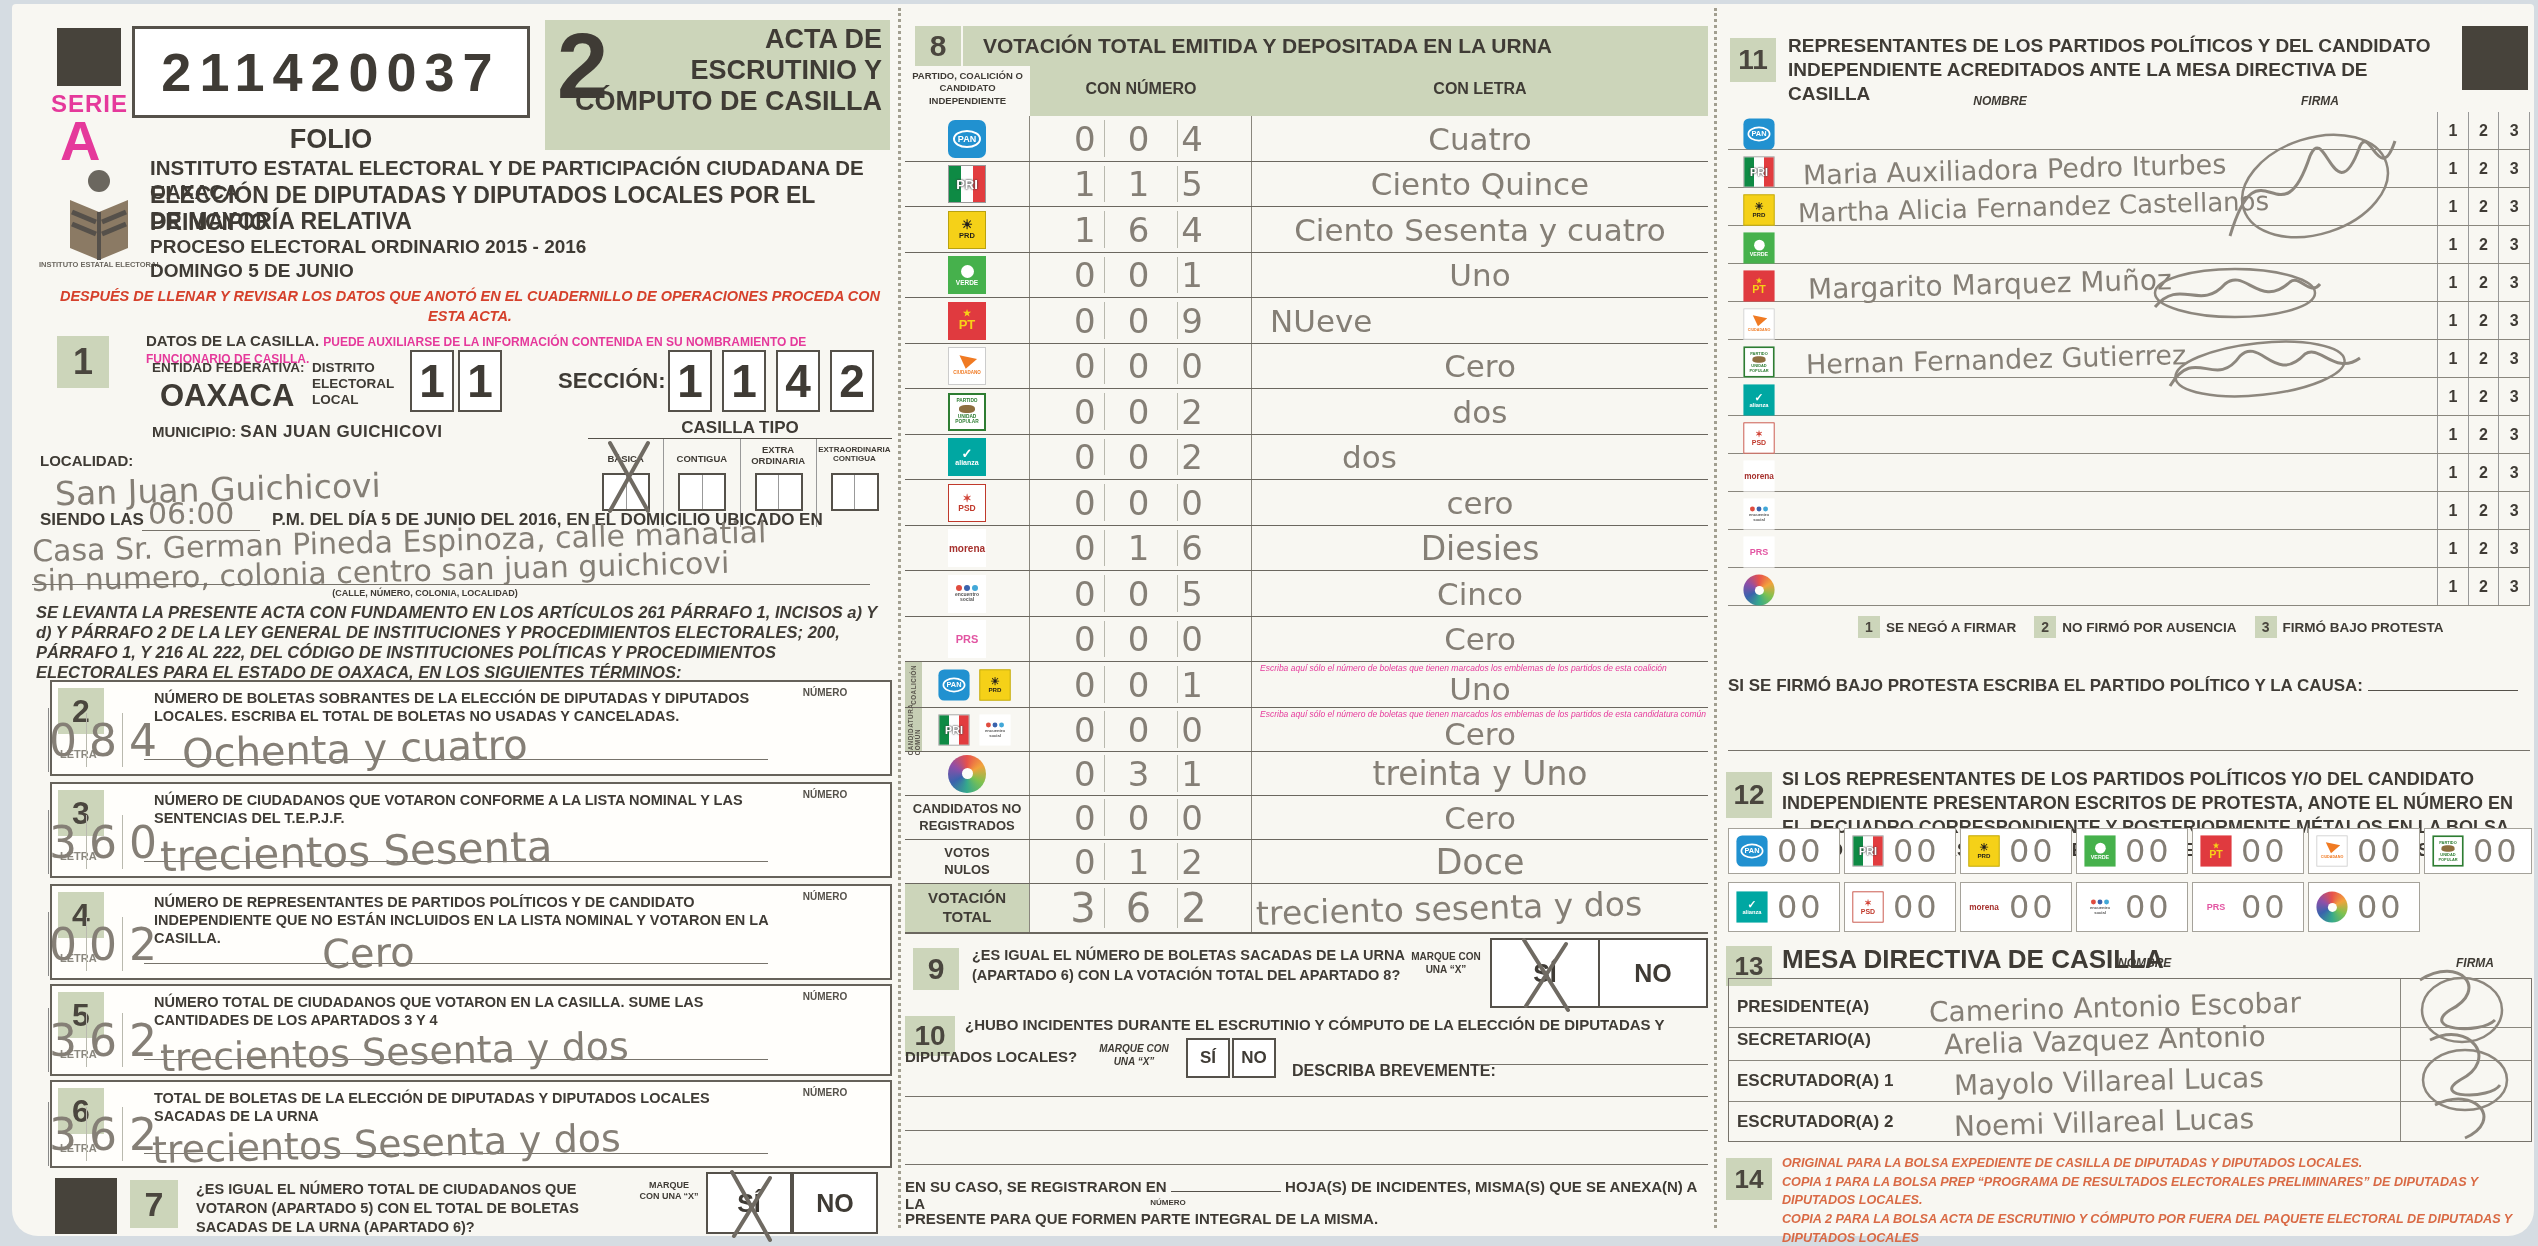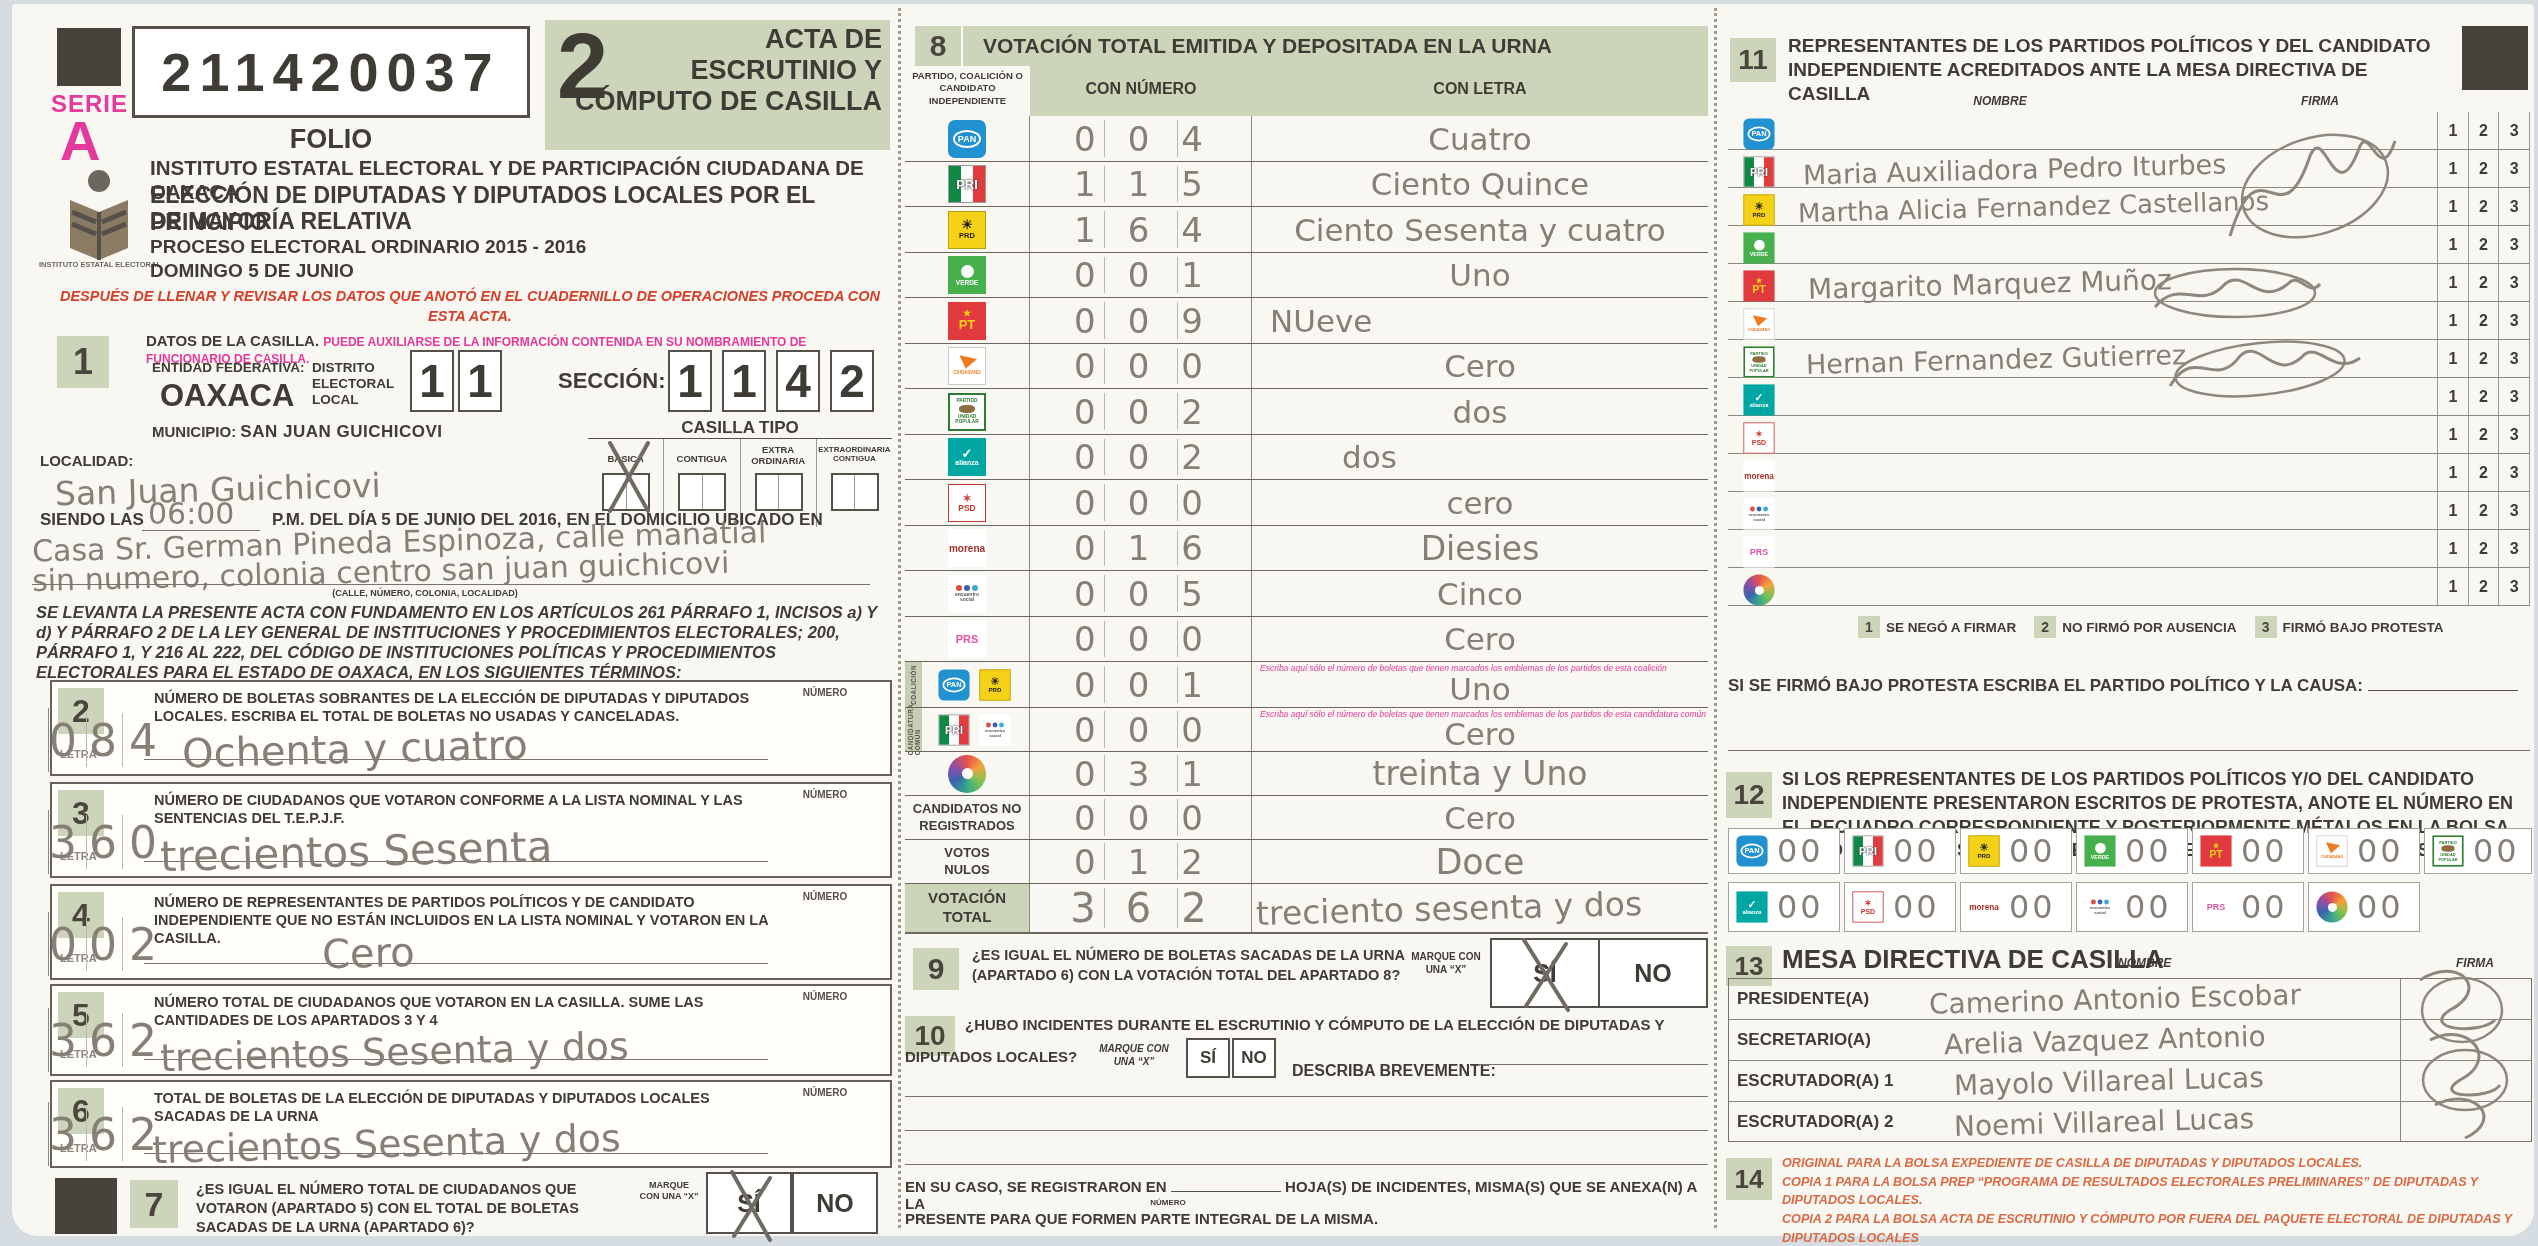--- a/index.html
+++ b/index.html
@@ -866,21 +866,21 @@
       <span class="hand" style="font-size:32px;letter-spacing:3px;">00</span>
     </div>
 
   <div class="numsq" style="left:1726px;top:946px;width:46px;height:40px;font-size:26px;">13</div>
   <div class="abs b" style="left:1782px;top:944px;font-size:26px;">MESA DIRECTIVA DE CASILLA</div>
   <div class="abs b i" style="left:2118px;top:956px;font-size:12px;">NOMBRE</div>
   <div class="abs b i" style="left:2456px;top:956px;font-size:12px;">FIRMA</div>
 
   <div class="abs" style="left:1728px;top:978px;width:804px;height:164px;border:1.5px solid #77736b;box-sizing:border-box;">
     <div class="abs" style="right:130px;top:0;bottom:0;width:0;border-left:1.3px solid #8a877e;"></div>
-    <div style="position:absolute;left:0;top:0;width:100%;height:41px;border-bottom:1.3px solid #8a877e;box-sizing:border-box;">
+    <div style="position:absolute;left:0;top:8px;width:100%;height:41px;border-bottom:1.3px solid #8a877e;box-sizing:border-box;">
       <span class="b abs" style="left:8px;top:10px;font-size:17px;">PRESIDENTE(A)</span>
       <span class="hand tilt abs" style="left:200px;top:4px;font-size:28px;white-space:nowrap;">Camerino Antonio Escobar</span>
     </div>
     <div style="position:absolute;left:0;top:41px;width:100%;height:41px;border-bottom:1.3px solid #8a877e;box-sizing:border-box;">
       <span class="b abs" style="left:8px;top:10px;font-size:17px;">SECRETARIO(A)</span>
       <span class="hand tilt abs" style="left:215px;top:4px;font-size:28px;white-space:nowrap;">Arelia Vazquez Antonio</span>
     </div>
     <div style="position:absolute;left:0;top:82px;width:100%;height:41px;border-bottom:1.3px solid #8a877e;box-sizing:border-box;">
       <span class="b abs" style="left:8px;top:10px;font-size:17px;">ESCRUTADOR(A) 1</span>
       <span class="hand tilt abs" style="left:225px;top:4px;font-size:28px;white-space:nowrap;">Mayolo Villareal Lucas</span>

